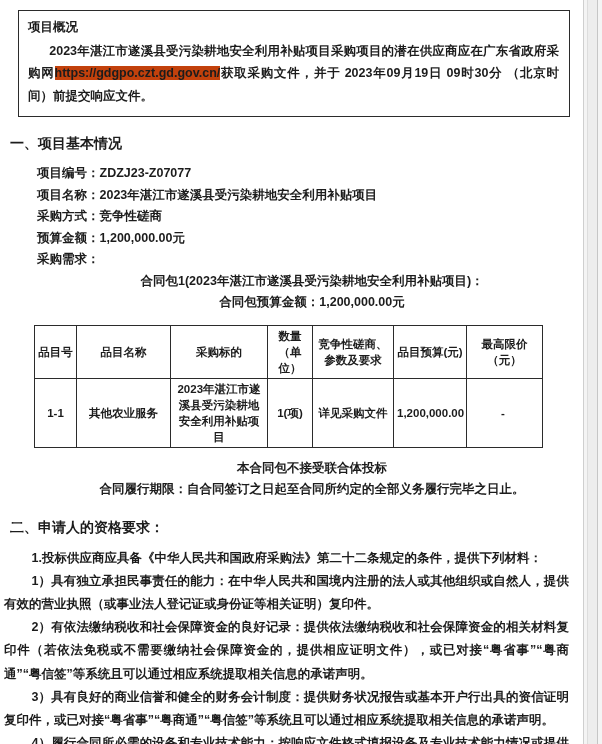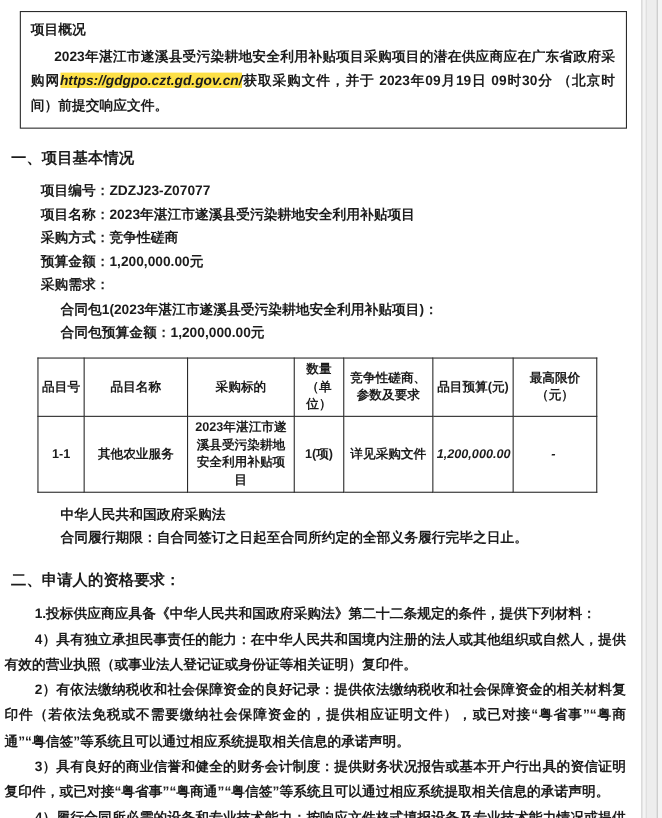--- a/index.html
+++ b/index.html
@@ -23,50 +23,50 @@
   
   .overview-box {
     margin-left: 14px;
     width: 552px;
     border: 1.5px solid #2b2b2b;
     padding: 5px 10px 9px 9px;
     line-height: 22.5px;
   }
   .box-title { margin: 0 0 1px 0; }
   .box-para  { margin: 0; text-indent: 1.7em; text-align: justify; }
-  .hl { background: #fde047; font-style: italic; }
+  .hl { background: #c2410c; }
   
   .h-num {
     font-size: 14px;
     margin: 15px 0 8px 6px;
     font-weight: bold;
   }
   
   .field { margin-left: 33px; line-height: 21.5px; }
-  .indent2 { margin-left: 51px; line-height: 21.5px; }
+  .indent2 { margin-left: 51px; line-height: 21.5px; text-align: center; }
   
   table {
     border-collapse: collapse;
     margin: 11px 0 0 30px;
     width: 508px;
     table-layout: fixed;
     font-size: 11.5px;
     font-weight: bold;
   }
   th, td {
     border: 1px solid #2b2b2b;
     text-align: center;
     vertical-align: middle;
     padding: 2px 3px;
     line-height: 16px;
     overflow: hidden;
   }
   thead tr { height: 45px; }
   tbody tr { height: 53px; }
-  td.num { text-align: center; padding-right: 6px; font-style: italic; }
+  td.num { text-align: center; padding-right: 6px; }
   
   .notes { margin-top: 10px; }
   .para {
     margin: 0;
     text-indent: 2.2em;
     text-align: justify;
     line-height: 23.2px;
   }
   .sec2 { margin-top: 2px; }
   
@@ -135,29 +135,29 @@
         <td>2023年湛江市遂溪县受污染耕地安全利用补贴项目</td>
         <td>1(项)</td>
         <td>详见采购文件</td>
         <td class="num">1,200,000.00</td>
         <td class="num">-</td>
       </tr>
     </tbody>
   </table>
 
   <div class="notes">
-    <div class="indent2">中华人民共和国政府采购法</div>
+    <div class="indent2">本合同包不接受联合体投标</div>
     <div class="indent2">合同履行期限：自合同签订之日起至合同所约定的全部义务履行完毕之日止。</div>
   </div>
 
   <div class="h-num">二、申请人的资格要求：</div>
 
   <div class="sec2">
     <p class="para">1.投标供应商应具备《中华人民共和国政府采购法》第二十二条规定的条件，提供下列材料：</p>
-    <p class="para">4）具有独立承担民事责任的能力：在中华人民共和国境内注册的法人或其他组织或自然人，提供有效的营业执照（或事业法人登记证或身份证等相关证明）复印件。</p>
+    <p class="para">1）具有独立承担民事责任的能力：在中华人民共和国境内注册的法人或其他组织或自然人，提供有效的营业执照（或事业法人登记证或身份证等相关证明）复印件。</p>
     <p class="para">2）有依法缴纳税收和社会保障资金的良好记录：提供依法缴纳税收和社会保障资金的相关材料复印件（若依法免税或不需要缴纳社会保障资金的，提供相应证明文件），或已对接“粤省事”“粤商通”“粤信签”等系统且可以通过相应系统提取相关信息的承诺声明。</p>
     <p class="para">3）具有良好的商业信誉和健全的财务会计制度：提供财务状况报告或基本开户行出具的资信证明复印件，或已对接“粤省事”“粤商通”“粤信签”等系统且可以通过相应系统提取相关信息的承诺声明。</p>
     <p class="para">4）履行合同所必需的设备和专业技术能力：按响应文件格式填报设备及专业技术能力情况或提供承诺函。</p>
 
   </div>
 
 </div>
 
 <div class="scrollbar">
   <div class="scroll-thumb"></div>

